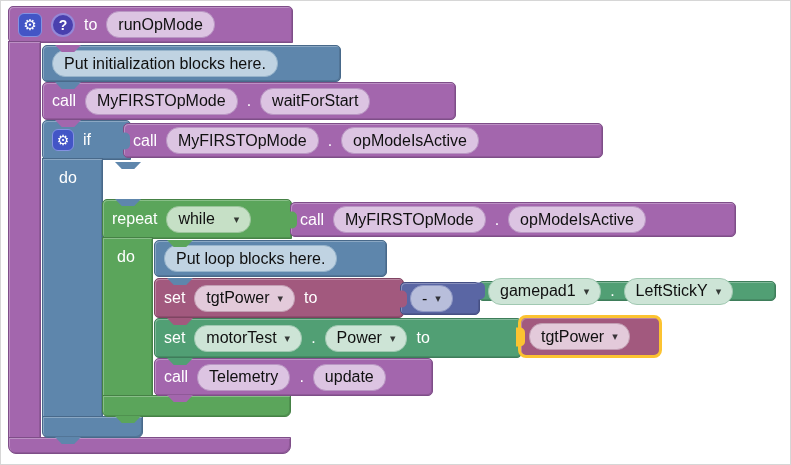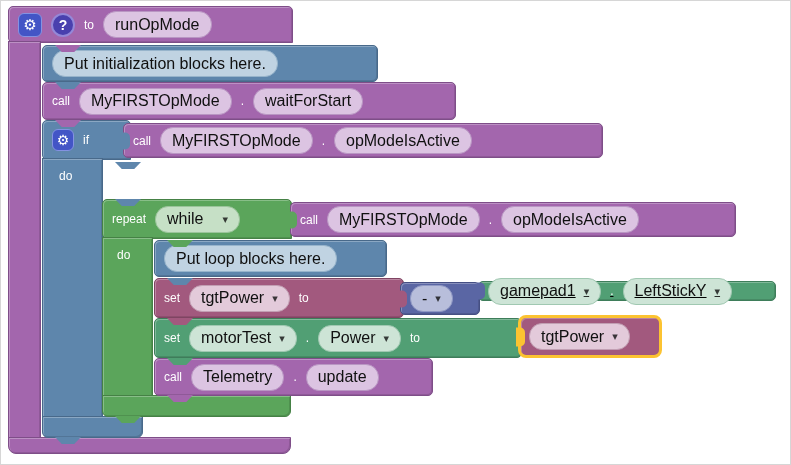--- a/index.html
+++ b/index.html
@@ -8,21 +8,21 @@
   .blk{position:absolute;box-sizing:border-box;display:flex;align-items:center;gap:9px;
        padding:0 9px;border-radius:5px;border:1px solid transparent;
        box-shadow:inset 1px 1px 0 rgba(255,255,255,.28), inset -1px -1px 0 rgba(0,0,0,.12);}
   .purple{background:#a366ad;border-color:#7e4e88;}
   .blue{background:#5e86ac;border-color:#48698a;}
   .lgreen{background:#5ba55b;border-color:#458145;}
   .dgreen{background:#519f74;border-color:#3e7d5a;}
   .maroon{background:#a2597e;border-color:#7f4462;}
   .indigo{background:#5a66a4;border-color:#454f83;}
   .bar{padding:0;}
-  .kw{color:#ffffff;font-size:12px;line-height:1;white-space:nowrap;}
+  .kw{color:#ffffff;font-size:16px;line-height:1;white-space:nowrap;}
   .pill{box-sizing:border-box;height:27px;display:inline-flex;align-items:center;
         padding:0 11px;border-radius:13px;font-size:16px;color:#101010;white-space:nowrap;}
   .p-purple{background:#dcc4e2;border:1px solid #b996c3;}
   .p-blue{background:#c0d3e2;border:1px solid #97b4cb;}
   .p-lgreen{background:#c6e0c6;border:1px solid #9bc49b;gap:11px;}
   .p-dgreen{background:#cde4d6;border:1px solid #a0c8b1;}
   .p-maroon{background:#e3cada;border:1px solid #c29fb3;}
   .p-indigo{background:#b8bedb;border:1px solid #8f98c4;}
   .arr{font-size:11px;margin-left:8px;opacity:.8;}
   .bump{position:absolute;width:26px;height:7px;z-index:6;
@@ -53,21 +53,21 @@
     <span class="icon-sq">
       <span>⚙</span>
     </span>
     <span class="icon-help">?</span>
     <span class="kw">to</span>
     <span class="pill p-purple">runOpMode</span>
   </div>
   <div class="blk purple bar" style="left:7px;top:40px;width:33px;height:398px;border-radius:0;"></div>
   <div class="blk purple bar" style="left:7px;top:436px;width:283px;height:17px;border-radius:0 0 8px 8px;"></div>
 
-  <div class="blk blue" style="left:41px;top:44px;width:336px;height:37px;">
+  <div class="blk blue" style="left:41px;top:44px;width:299px;height:37px;">
     <span class="pill p-blue">Put initialization blocks here.</span>
   </div>
 
   <div class="blk purple" style="left:41px;top:81px;width:414px;height:38px;">
     <span class="kw">call</span>
     <span class="pill p-purple">MyFIRSTOpMode</span>
     <span class="kw">.</span>
     <span class="pill p-purple">waitForStart</span>
   </div>
 
@@ -123,21 +123,21 @@
   </div>
 
   <div class="blk indigo z3" style="left:399px;top:281px;width:80px;height:33px;">
     <span class="tab c-maroon"></span>
     <span class="pill p-indigo">
       <span>-</span>
       <span class="arr">▾</span>
     </span>
   </div>
 
-  <div class="blk dgreen z3" style="left:477px;top:280px;width:298px;height:20px;text-decoration:underline;">
+  <div class="blk dgreen z3" style="left:477px;top:280px;width:298px;height:20px;">
     <span class="tab" style="background:#5a66a4;"></span>
     <span class="pill p-dgreen">
       <span>gamepad1</span>
       <span class="arr">▾</span>
     </span>
     <span class="kw">.</span>
     <span class="pill p-dgreen">
       <span>LeftStickY</span>
       <span class="arr">▾</span>
     </span>

